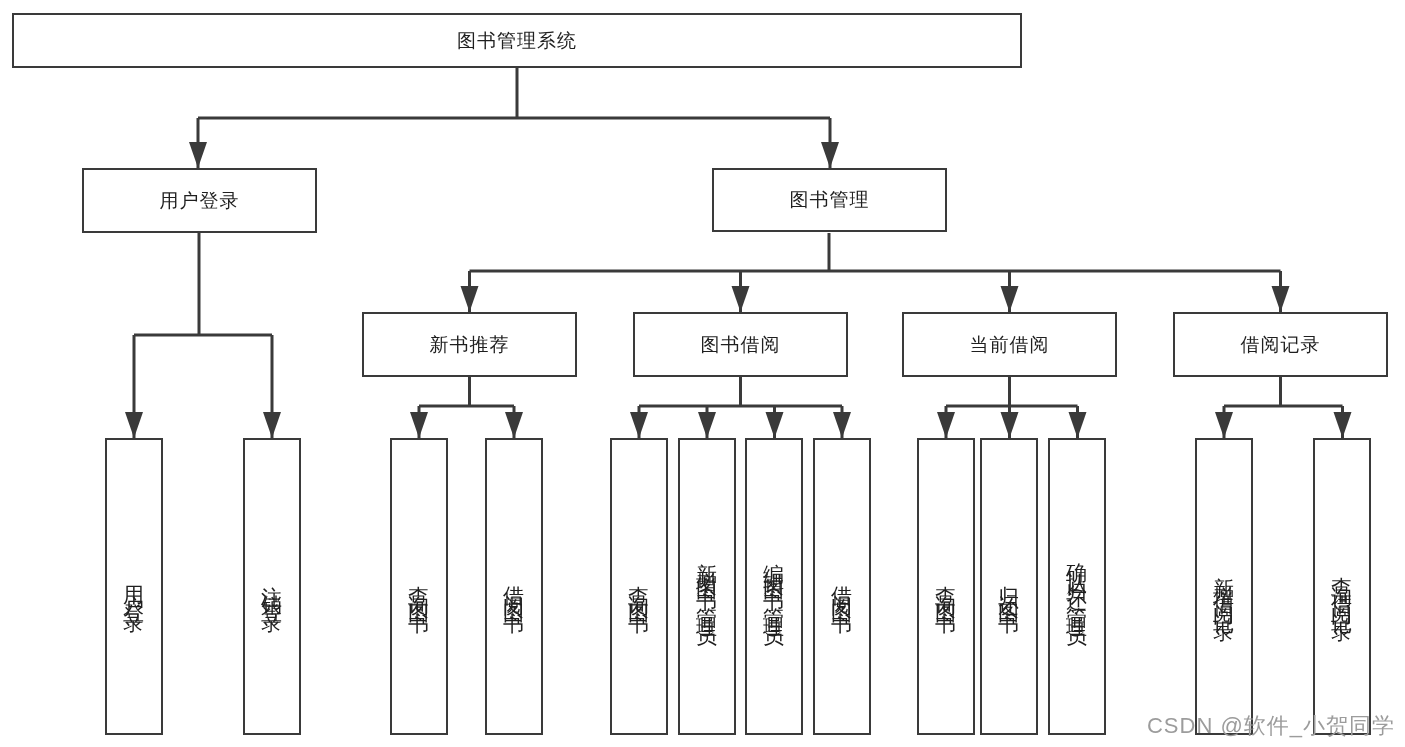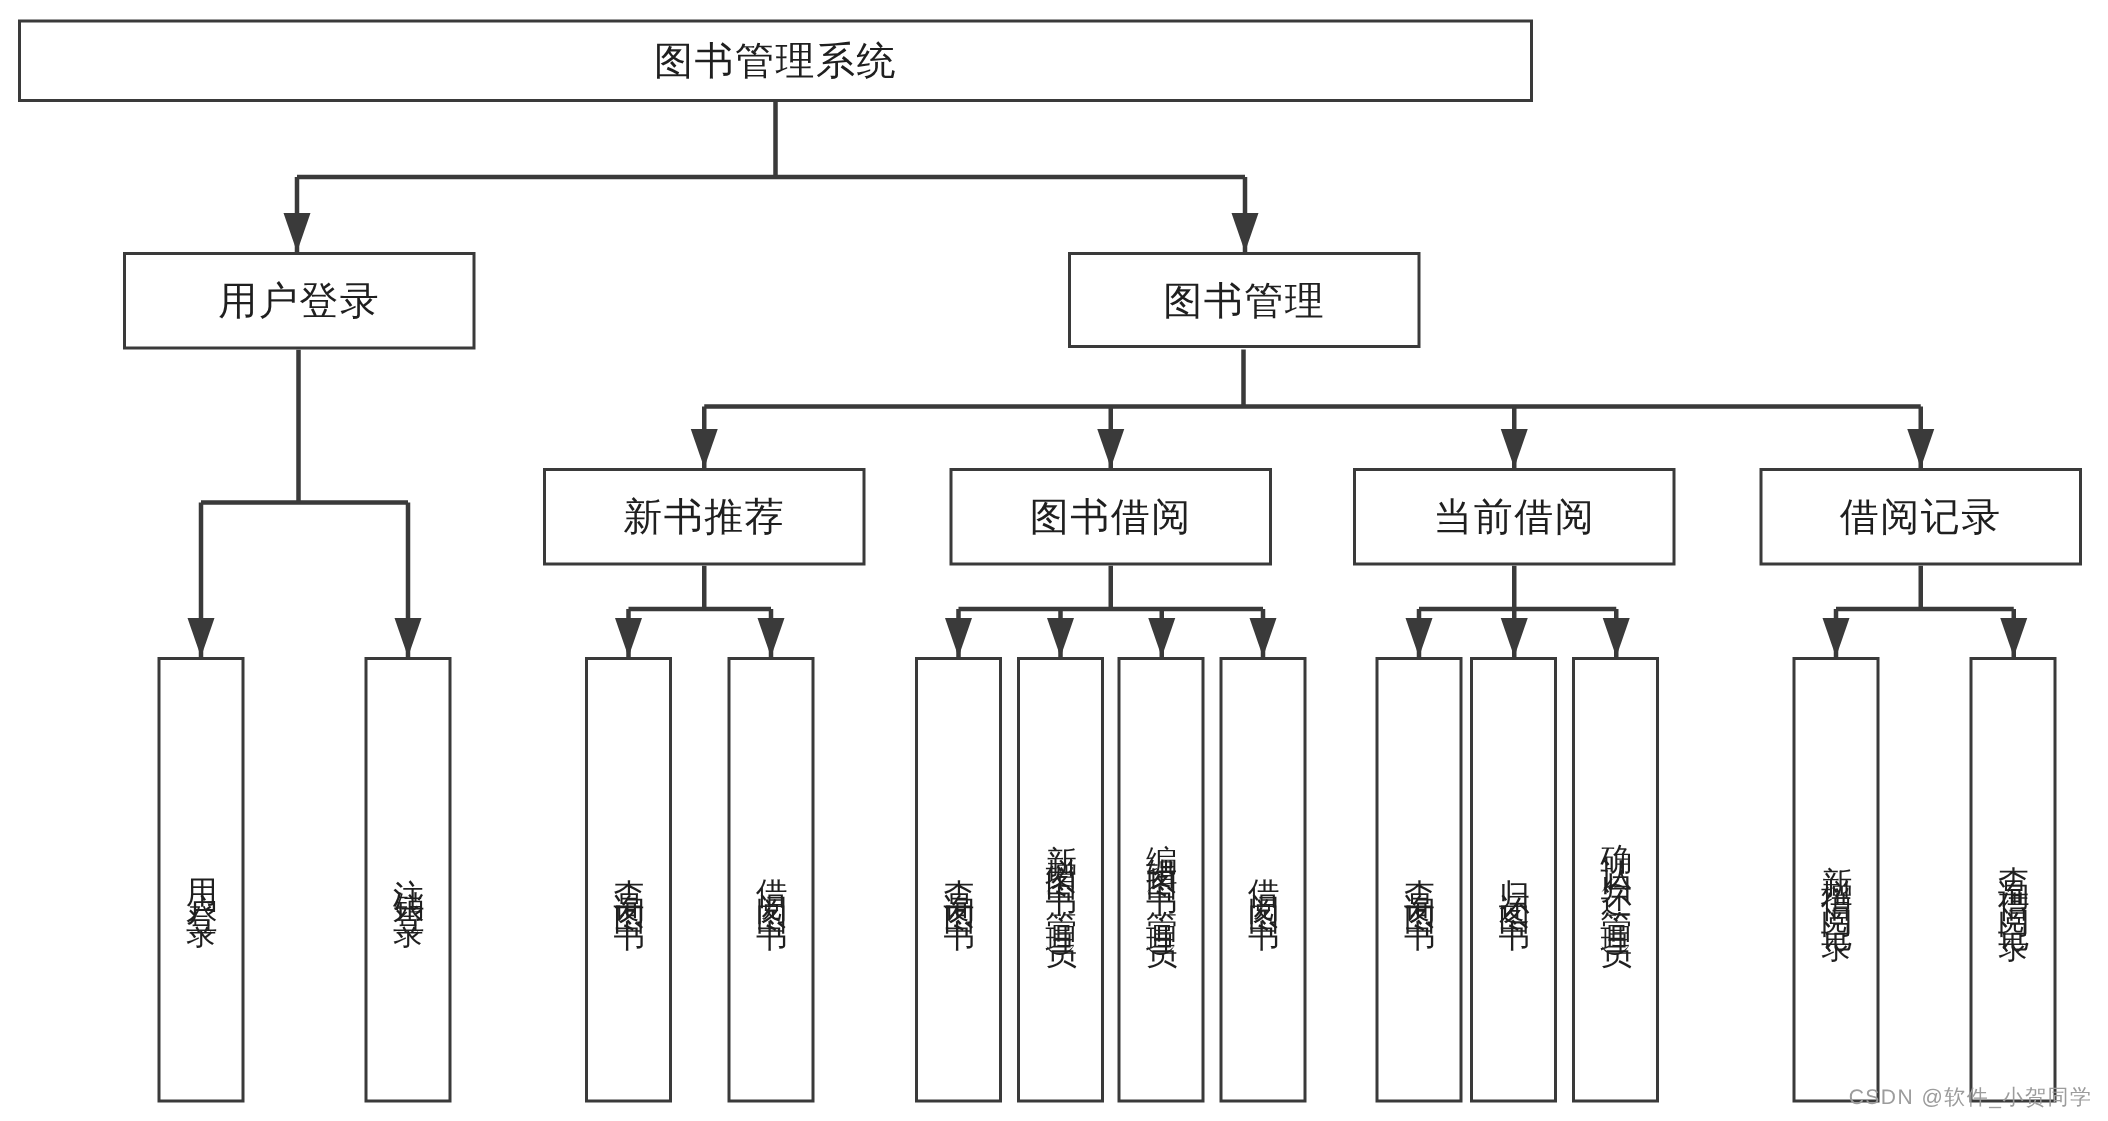--- a/index.html
+++ b/index.html
@@ -20,38 +20,38 @@
   #connectors{position:absolute;left:0;top:0;width:1405px;height:747px;}
   .cline{stroke:var(--line);stroke-width:3;fill:none;}
   .ahead{fill:var(--line);stroke:none;}
   .box{
     position:absolute;
     box-sizing:border-box;
     border:2.5px solid var(--line);
     background:var(--bg);
     display:flex;align-items:center;justify-content:center;
     text-align:center;
-    font-size:26px;
+    font-size:19px;
     letter-spacing:1px;
     color:var(--text);
   }
   .leaf{
     font-size:21px;
     letter-spacing:0;
   }
   .leaf .vtext{
     writing-mode:vertical-rl;
     text-orientation:mixed;
     letter-spacing:9px;
     line-height:1;
   }
   .watermark{
     position:absolute;
     right:10px;bottom:6px;
-    font-size:14px;
+    font-size:22px;
     color:var(--wm);
     letter-spacing:1px;
     white-space:nowrap;
   }
 </style>
 </head>
 <body>
 
 <div id="stage">
 

